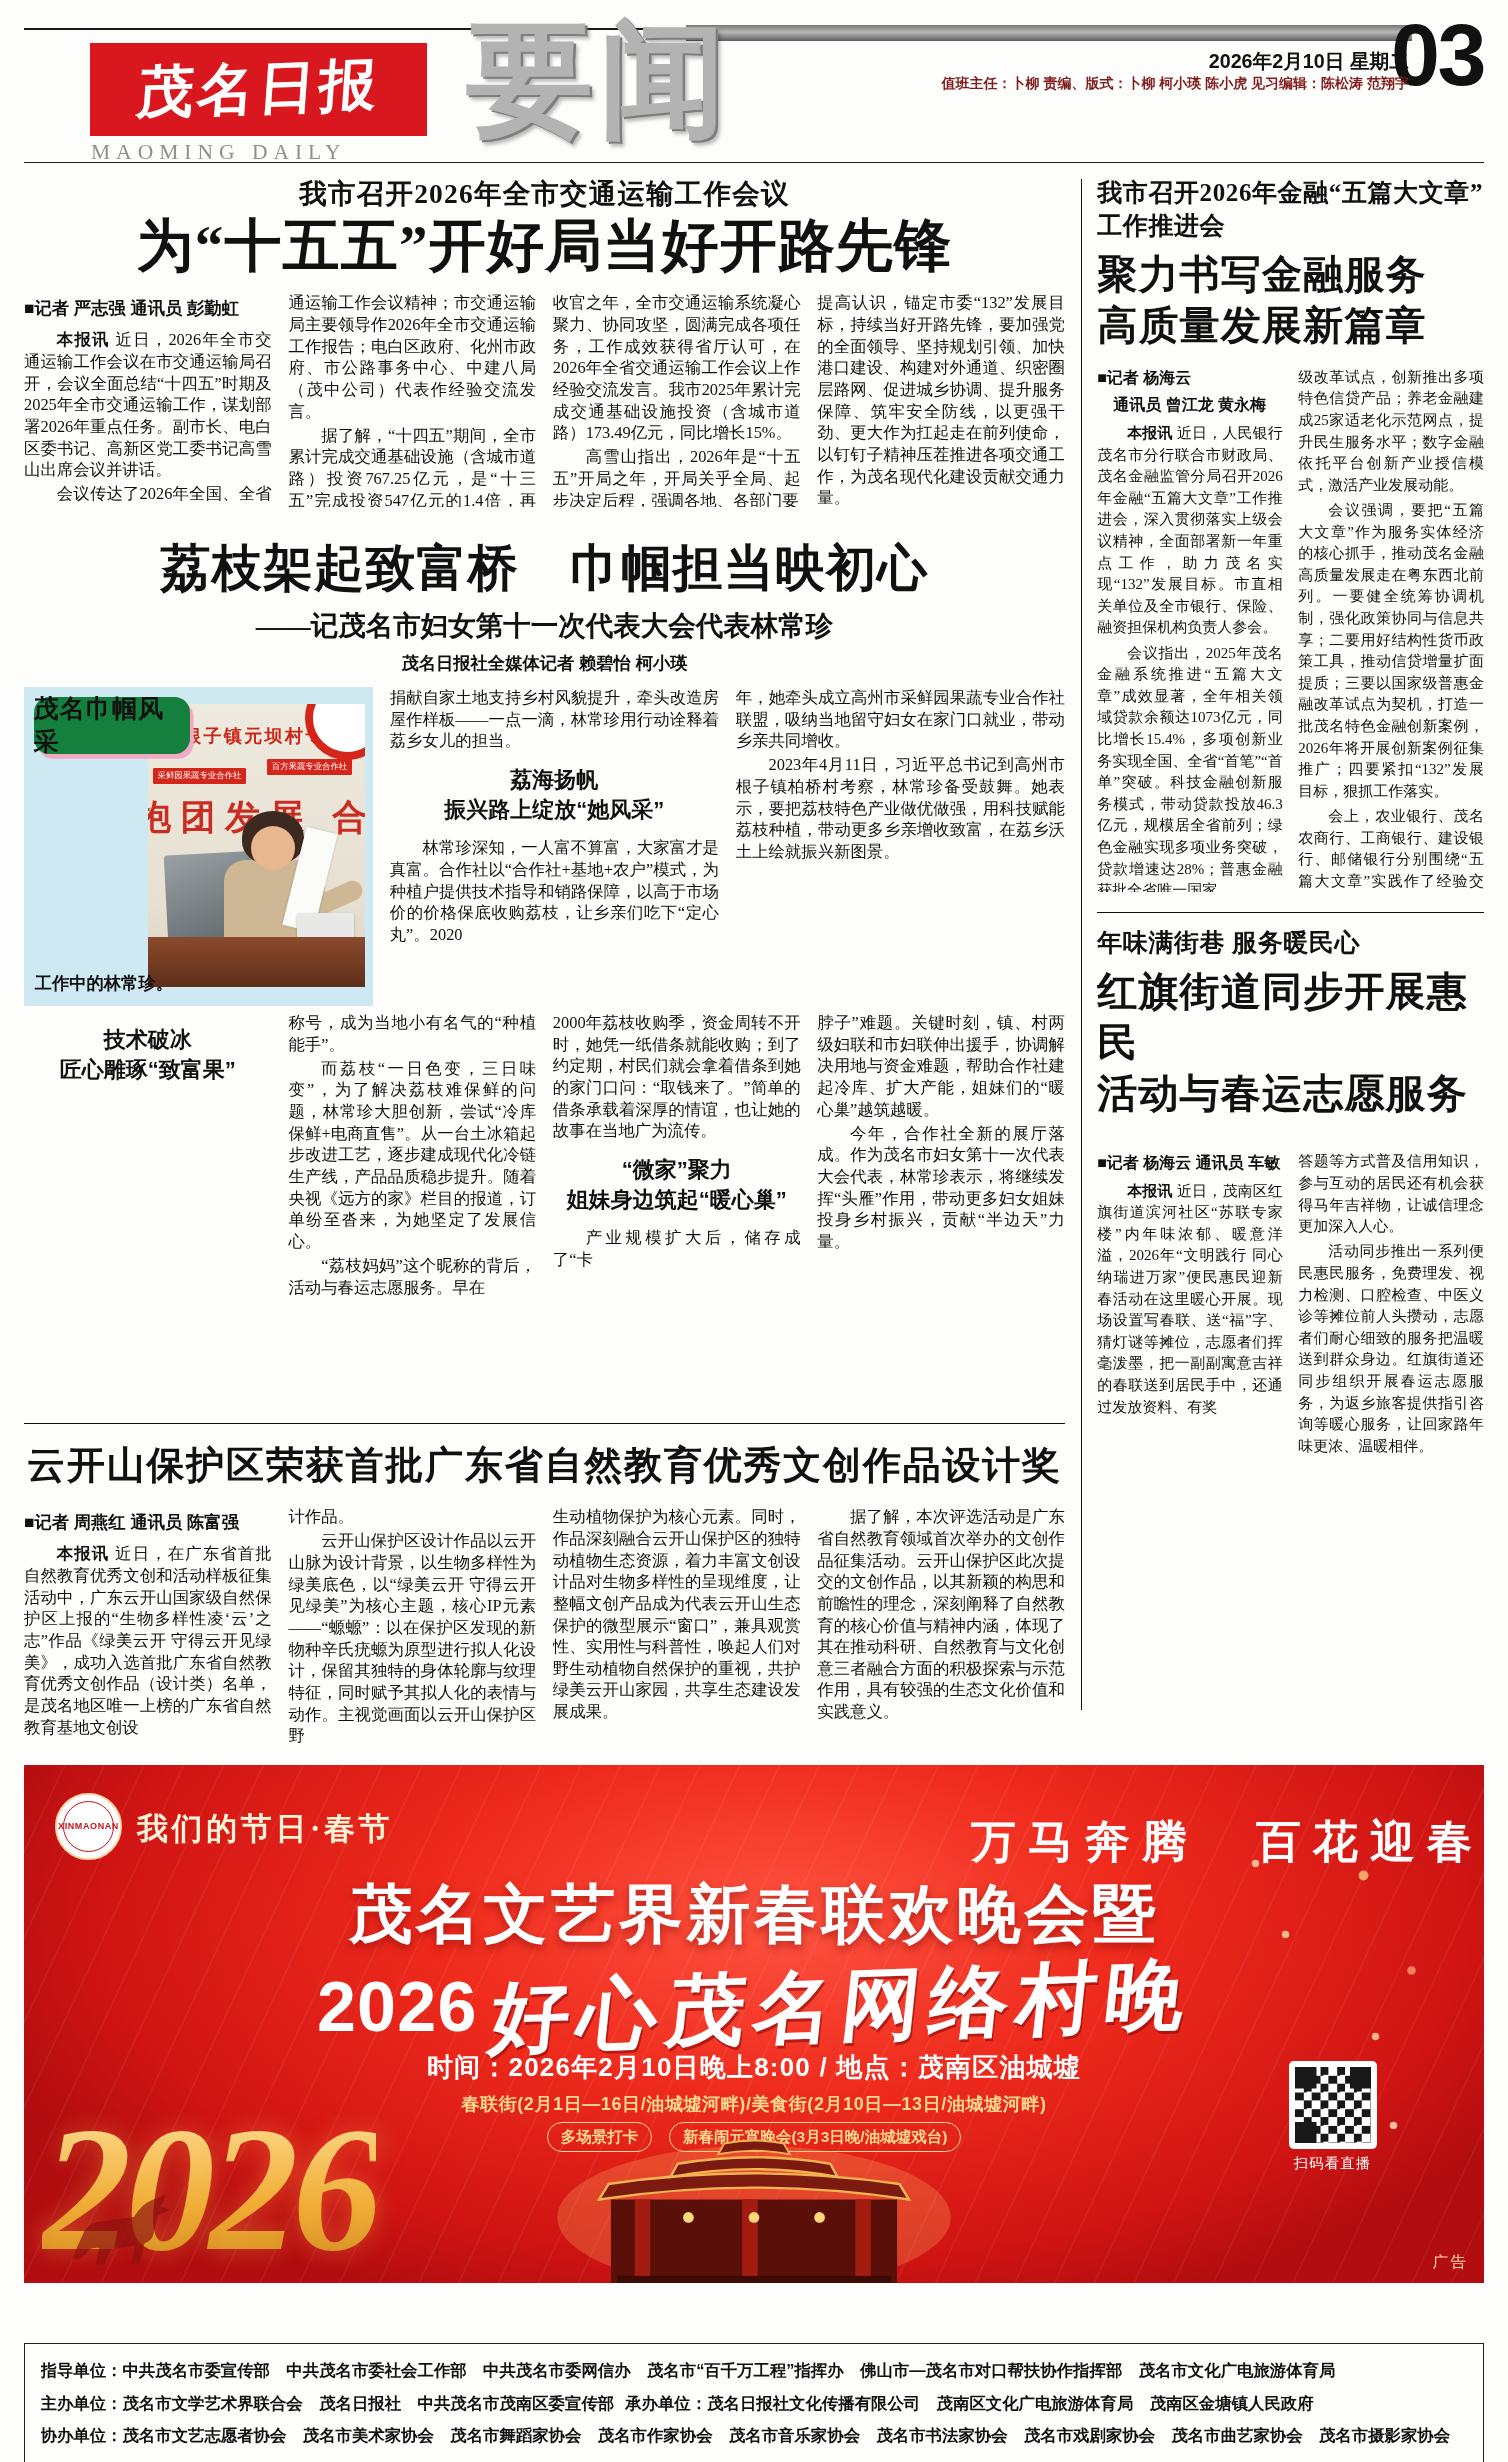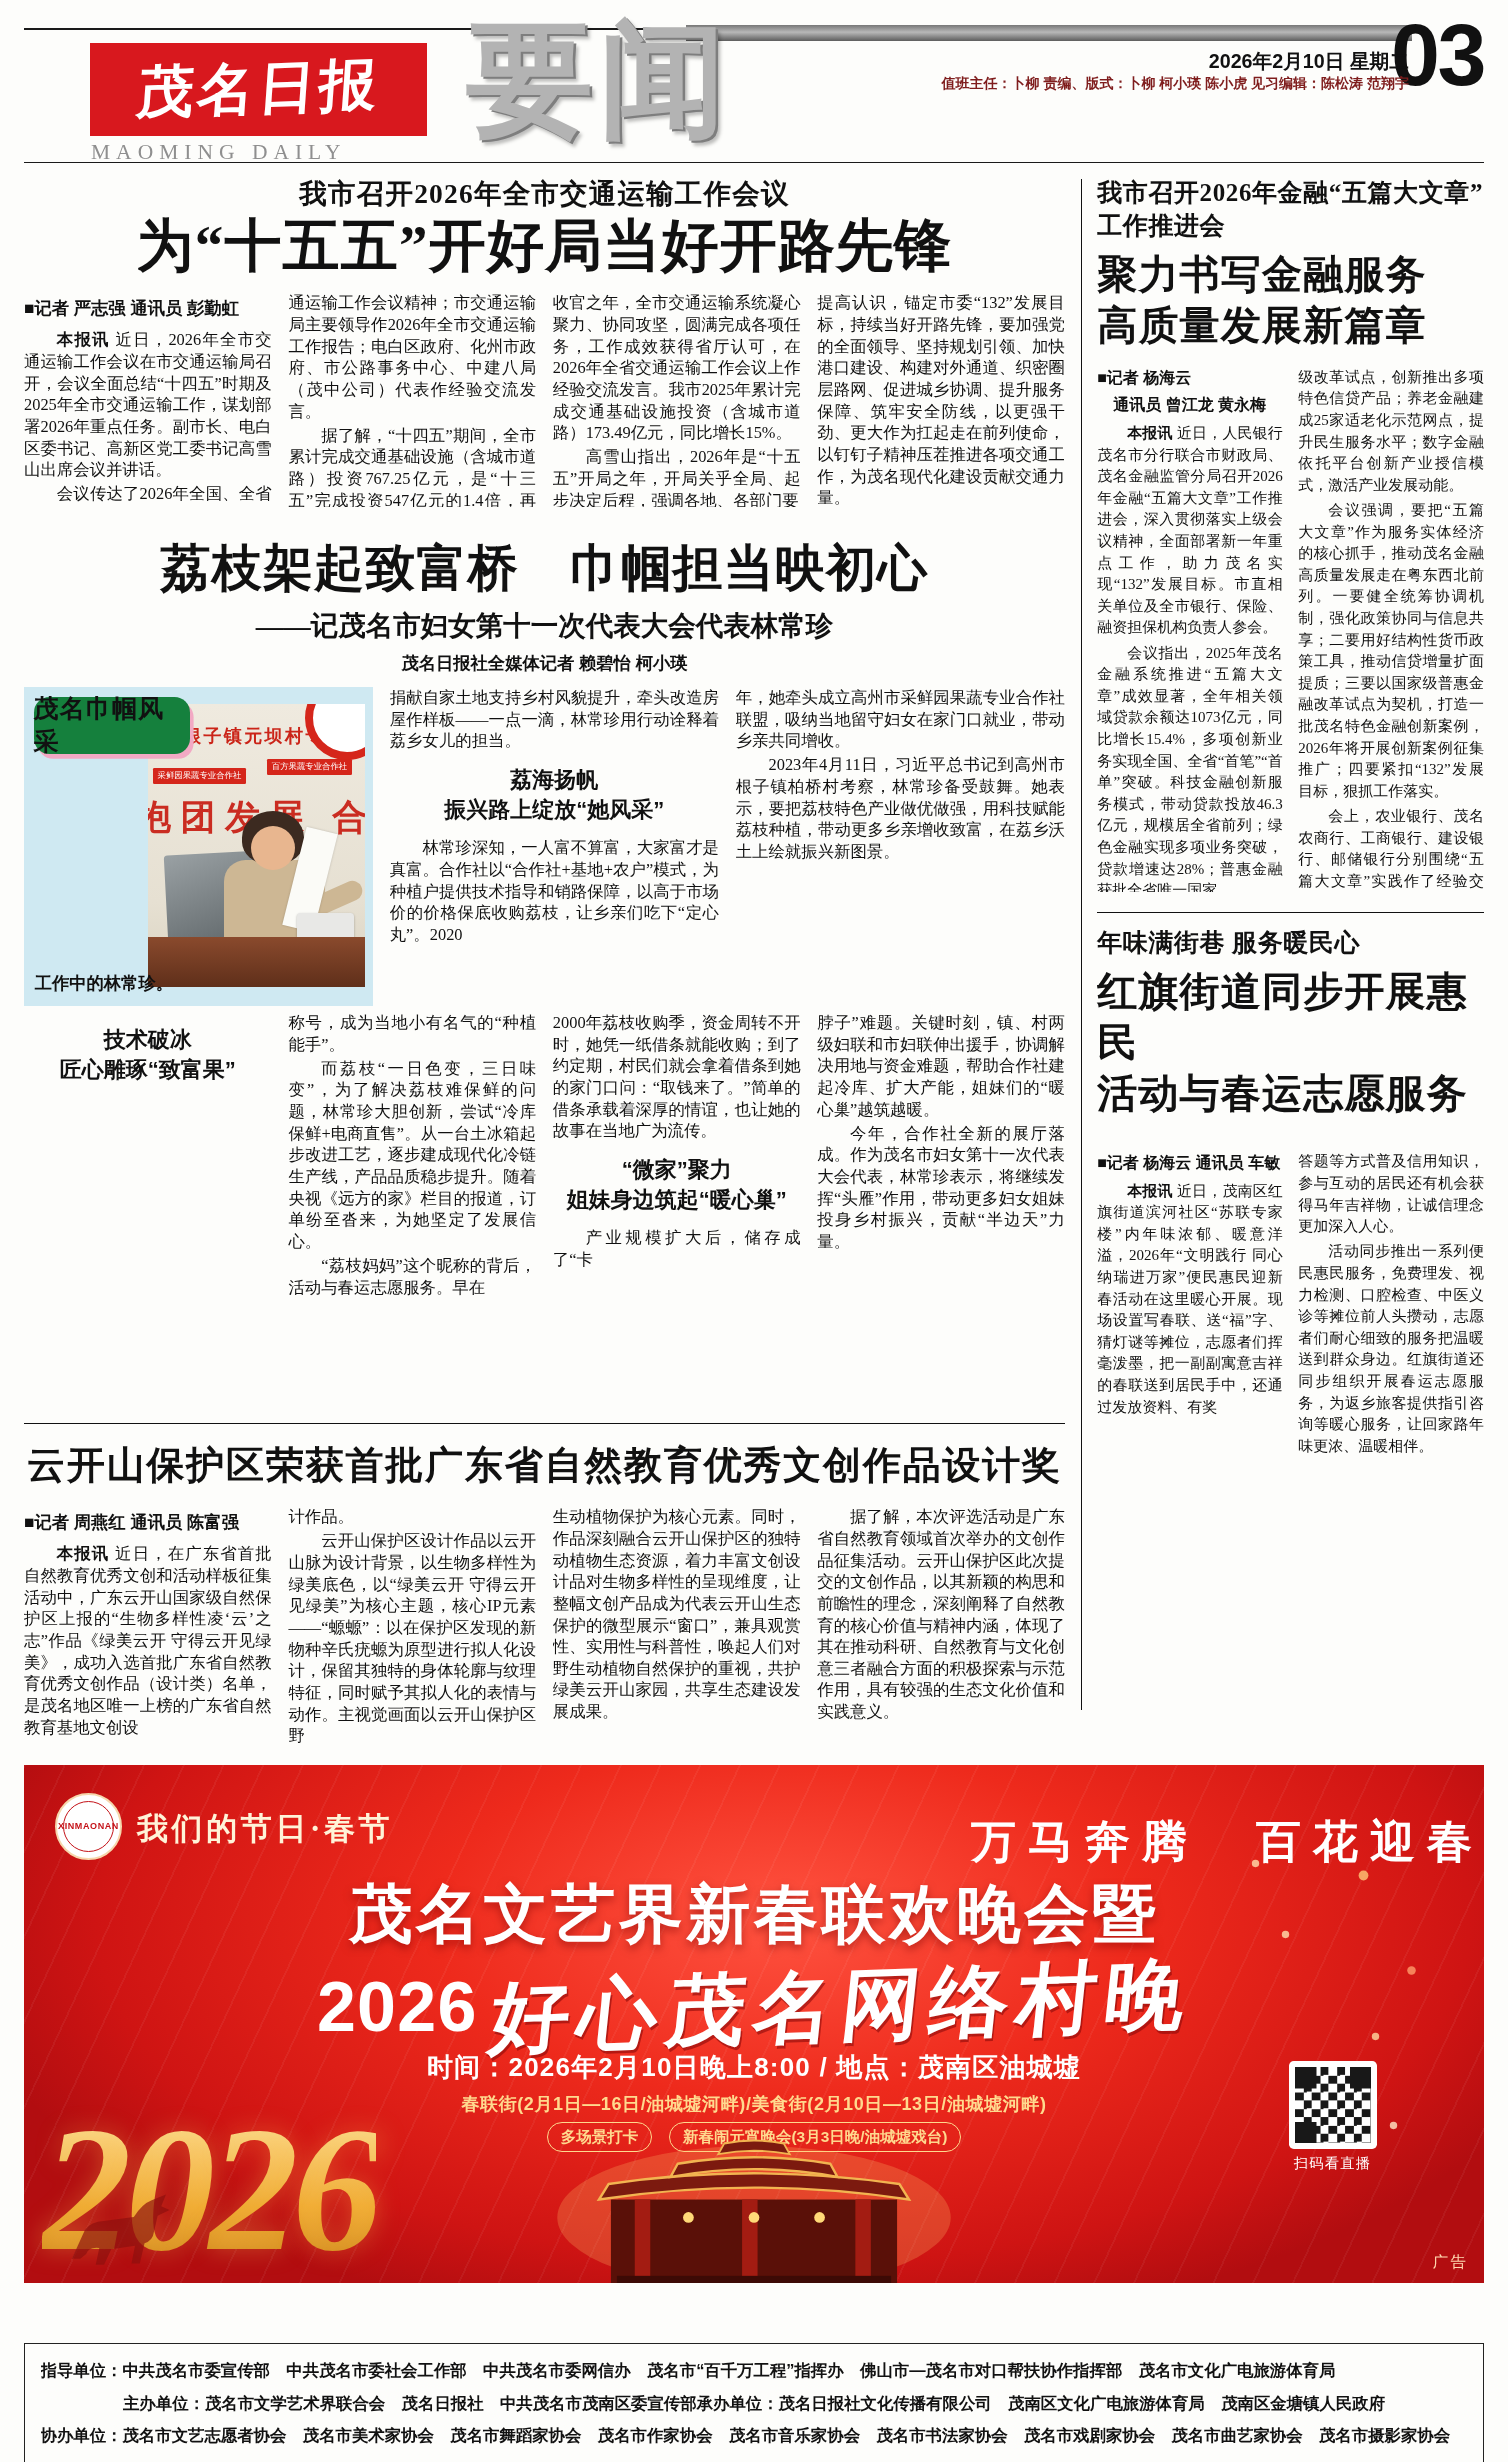--- a/index.html
+++ b/index.html
@@ -114,21 +114,21 @@
   .b-qr-cap { position:absolute; right:100px; top:389px; width:103px; text-align:center; color:#fff; font-size:14.3px; font-family:"Liberation Sans",sans-serif; letter-spacing:1.2px; }
   .b-2026 { position:absolute; left:18px; bottom:4.8px; font-family:"Liberation Serif",serif; font-style:italic; font-weight:900; font-size:179px; line-height:1; color:#f6bd4e; background:linear-gradient(#ffe9a8,#eda92f 60%,#c87f18); -webkit-background-clip:text; background-clip:text; -webkit-text-fill-color:transparent; text-shadow:0 0 24px rgba(255,190,80,.35); letter-spacing:-6px; }
   .b-horse { position:absolute; left:36px; bottom:18px; opacity:.85; }
   .b-gate { position:absolute; left:50%; transform:translateX(-50%); bottom:0; }
   .b-adlabel { position:absolute; right:15.5px; bottom:10.7px; color:#ffd9b0; font-size:15.5px; font-family:"Liberation Sans",sans-serif; letter-spacing:2.4px; }
 
   
   .credits { margin-top:60px; border:1.8px solid #222; padding:9.5px 15.5px; font-family:"Liberation Sans",sans-serif; font-size:16.4px; line-height:2.0; font-weight:700; color:#111; }
   .credits .lab { font-weight:700; }
   .credits-row { white-space:nowrap; overflow:hidden; }
-  .credits-row.split { display:flex; justify-content:center; }
+  .credits-row.split { display:flex; justify-content:flex-start;gap:11px; }
 </style>
 </head>
 <body>
 
 <div class="page">
 
   <div class="masthead">
     <div class="top-rule"></div>
     <div class="gray-bar"></div>
     <div class="page-num">03</div>

